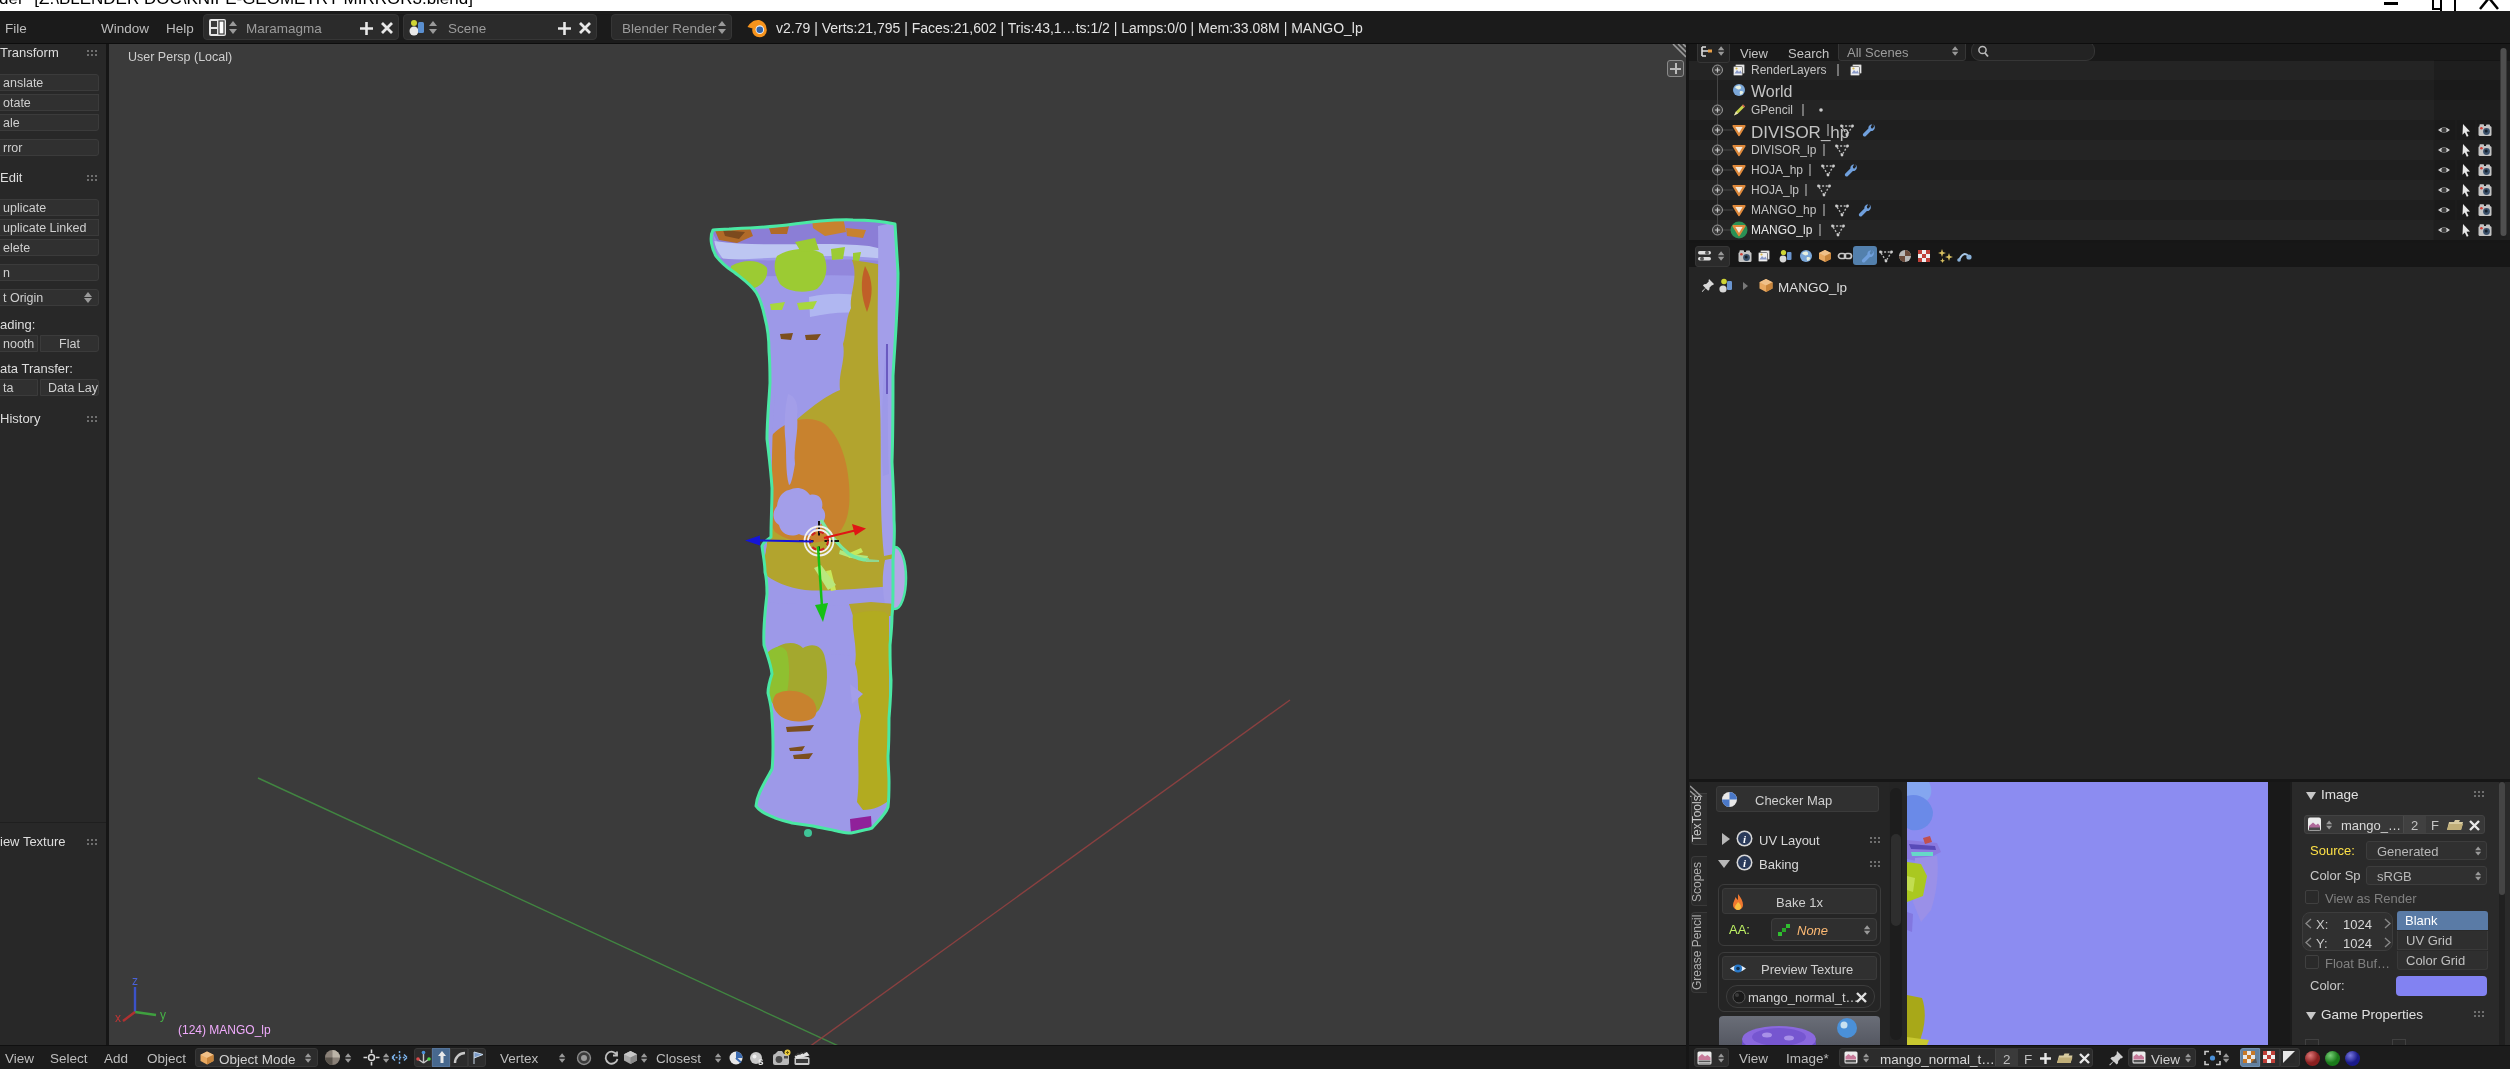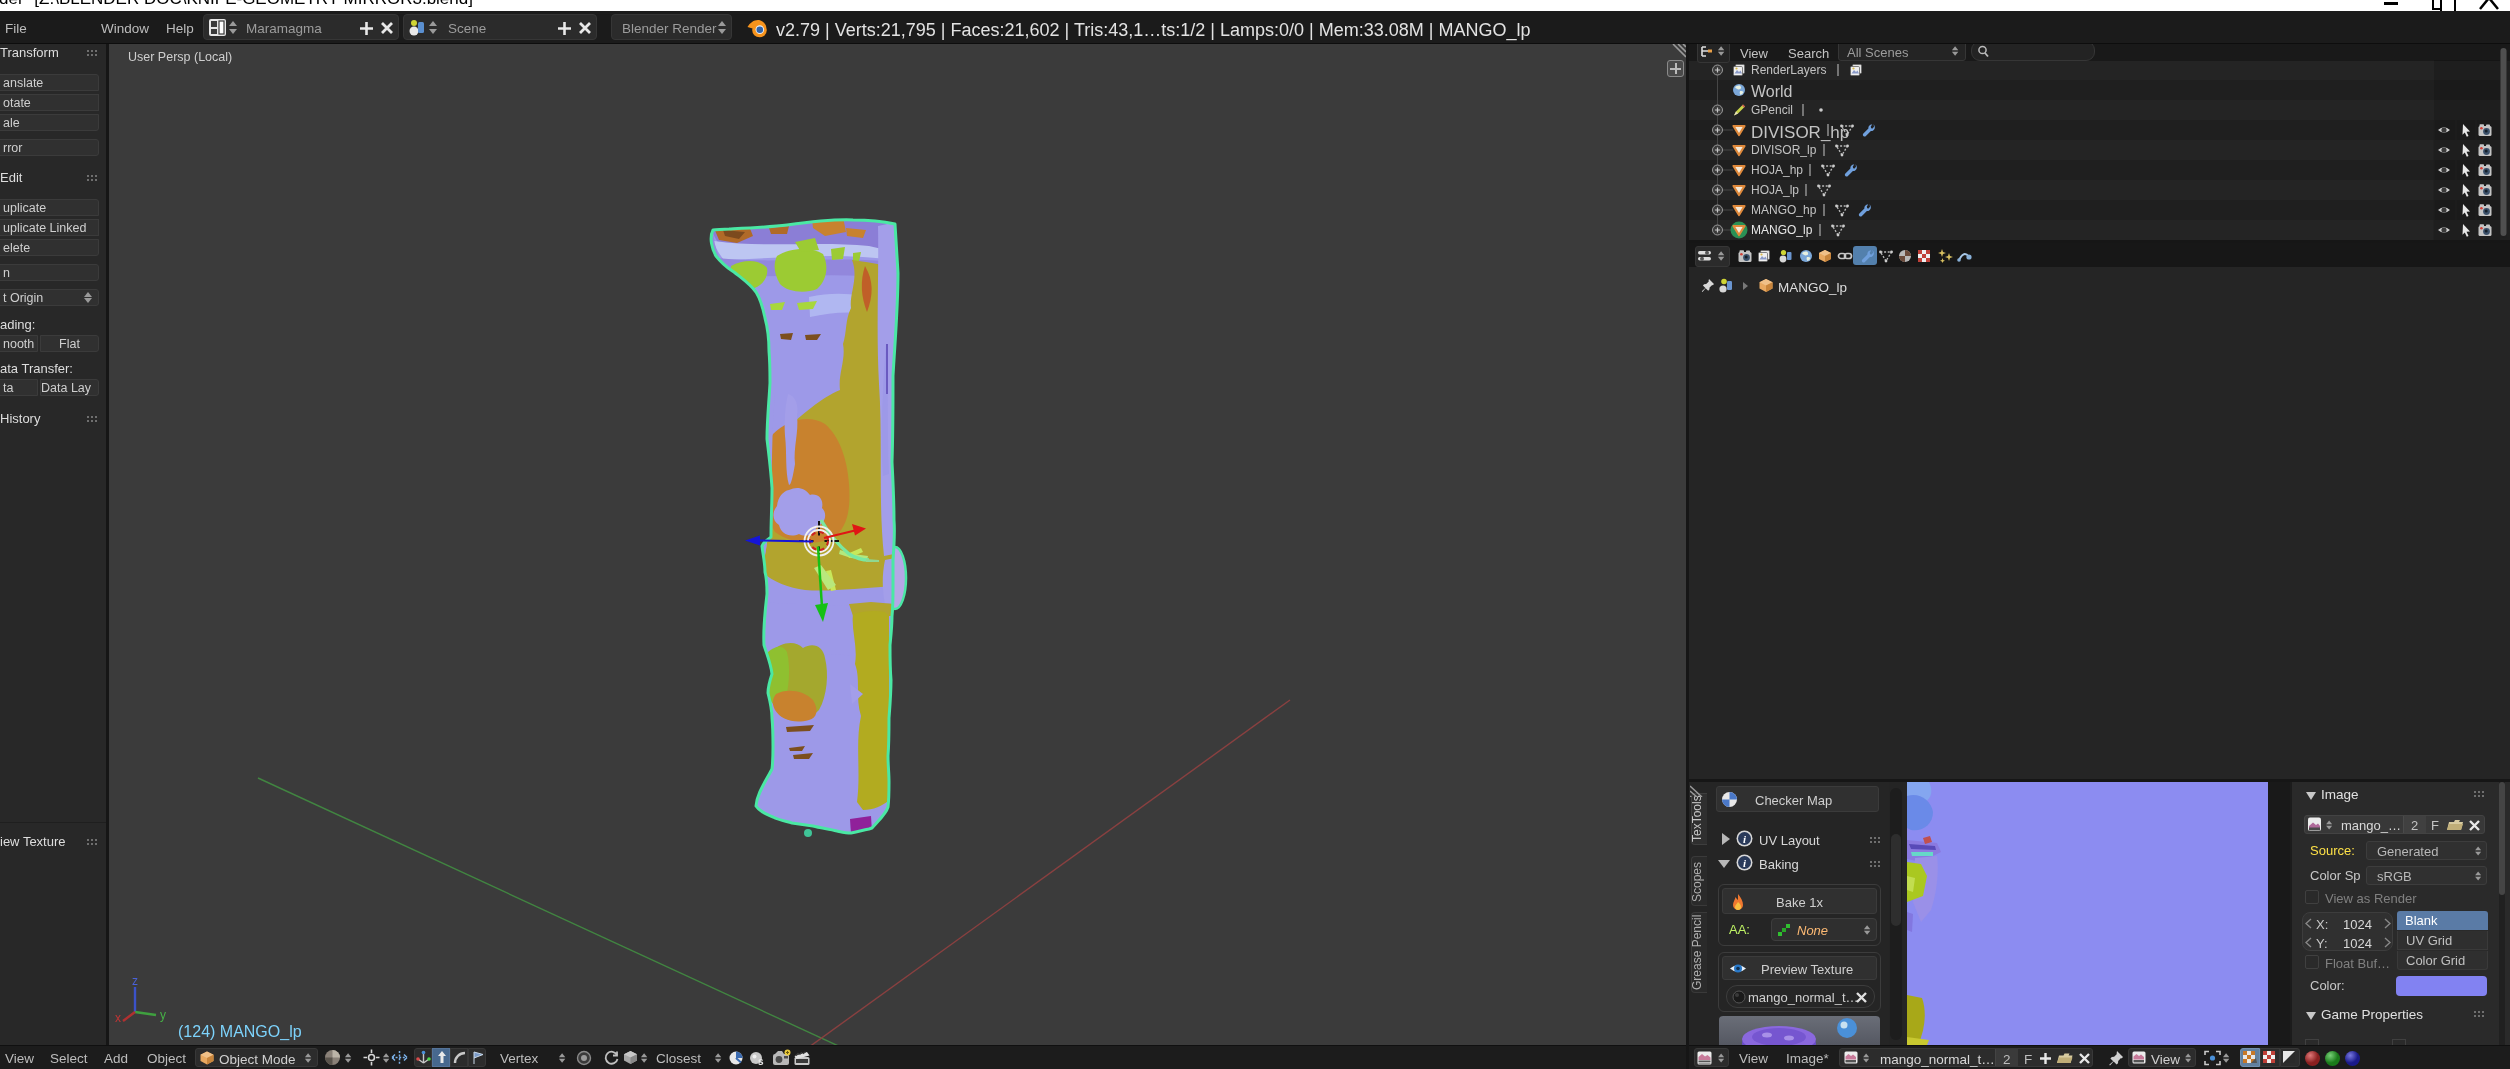--- a/index.html
+++ b/index.html
@@ -71,21 +71,21 @@
       <div class="hdrtxt" style="left:10px;top:7px;color:#9c9c9c;">Blender Render</div>
       <div class="updn" style="left:106px;top:6px;height:13px;"></div>
     </div>
 
     <svg style="position:absolute;left:746px;top:5px;" width="24" height="24" viewBox="0 0 24 24">
       <path d="M1.5 11 C4.5 6 9.5 3 14.5 4.5 C18 5.8 20 8.5 20.2 11 L10 13.5 Z" fill="#f5931d"></path>
       <circle cx="13.5" cy="14" r="7.3" fill="#f5931d"></circle>
       <circle cx="13.8" cy="13.6" r="4.3" fill="#e8eef5"></circle>
       <circle cx="13.8" cy="13.8" r="3.3" fill="#2f62a8"></circle>
     </svg>
-    <div class="hdrtxt" style="left:776px;top:10px;color:#e2e2e2;font-size:18px;">v2.79 | Verts:21,795 | Faces:21,602 | Tris:43,1…ts:1/2 | Lamps:0/0 | Mem:33.08M | MANGO_lp</div>
+    <div class="hdrtxt" style="left:776px;top:10px;color:#e2e2e2;font-size:14px;">v2.79 | Verts:21,795 | Faces:21,602 | Tris:43,1…ts:1/2 | Lamps:0/0 | Mem:33.08M | MANGO_lp</div>
   </div>
 
   <div class="abs" id="toolshelf" style="left:0;top:44px;width:106px;height:1001px;background:#282828;">
     <div class="txt" style="left:0px;top:2px;color:#dedede;">Transform</div>
     <div class="grip" style="left:86px;top:5px;"></div>
     <div class="btn" style="left:-10px;top:30px;width:109px;height:17px;border-radius:3px 3px 0 0;"><span style="margin-left:12px;line-height:16px;">anslate</span></div>
     <div class="btn" style="left:-10px;top:50px;width:109px;height:17px;border-radius:0;"><span style="margin-left:12px;line-height:16px;">otate</span></div>
     <div class="btn" style="left:-10px;top:70px;width:109px;height:17px;border-radius:0 0 3px 3px;"><span style="margin-left:12px;line-height:16px;">ale</span></div>
     <div class="btn" style="left:-10px;top:95px;width:109px;height:17px;"><span style="margin-left:12px;line-height:16px;">rror</span></div>
     <div class="txt" style="left:0px;top:127px;color:#dedede;">Edit</div>
@@ -95,21 +95,21 @@
     <div class="btn" style="left:-10px;top:195px;width:109px;height:17px;border-radius:0 0 3px 3px;"><span style="margin-left:12px;line-height:16px;">elete</span></div>
     <div class="btn" style="left:-10px;top:220px;width:109px;height:17px;"><span style="margin-left:12px;line-height:16px;">n</span></div>
     <div class="btn" style="left:-10px;top:245px;width:109px;height:17px;"><span style="margin-left:12px;line-height:16px;">t Origin</span>
       <div class="updn" style="left:93px;top:2px;height:11px;"></div>
     </div>
     <div class="txt" style="left:0px;top:274px;color:#dedede;">ading:</div>
     <div class="btn" style="left:-10px;top:291px;width:48px;height:17px;border-radius:3px 0 0 3px;"><span style="margin-left:12px;line-height:16px;">nooth</span></div>
     <div class="btn" style="left:40px;top:291px;width:59px;height:17px;border-radius:0 3px 3px 0;text-align:center;"><span style="line-height:16px;">Flat</span></div>
     <div class="txt" style="left:0px;top:318px;color:#dedede;">ata Transfer:</div>
     <div class="btn" style="left:-10px;top:335px;width:48px;height:17px;border-radius:3px 0 0 3px;"><span style="margin-left:12px;line-height:16px;">ta</span></div>
-    <div class="btn" style="left:40px;top:335px;width:59px;height:17px;border-radius:0 3px 3px 0;text-align:left;"><span style="line-height:16px;">Data Lay</span></div>
+    <div class="btn" style="left:40px;top:335px;width:59px;height:17px;border-radius:0 3px 3px 0;text-align:right;"><span style="line-height:16px;">Data Lay</span></div>
     <div class="txt" style="left:0px;top:368px;color:#dedede;">History</div>
     <div class="grip" style="left:86px;top:371px;"></div>
     <div class="abs" style="left:0;top:778px;width:106px;height:1px;background:#1f1f1f;"></div>
     <div class="txt" style="left:0px;top:791px;color:#dedede;">iew Texture</div>
     <div class="grip" style="left:86px;top:794px;"></div>
   </div>
   <div class="abs" style="left:106px;top:44px;width:3px;height:1001px;background:#161616;"></div>
 
   <div class="abs" id="viewport" style="left:109px;top:44px;width:1577px;height:1001px;background:#3b3b3b;overflow:hidden;">
     <svg width="1577" height="1001" style="position:absolute;left:0;top:0;">
@@ -237,21 +237,21 @@
       <g>
         <line x1="26" y1="968" x2="26" y2="943" stroke="#3b52c8" stroke-width="2.4"></line>
         <text x="23" y="941" fill="#4a62d8" font-size="12" font-family="Liberation Sans">z</text>
         <line x1="26" y1="968" x2="47" y2="971" stroke="#3fa03f" stroke-width="2.4"></line>
         <text x="51" y="975" fill="#46b046" font-size="12" font-family="Liberation Sans">y</text>
         <line x1="26" y1="968" x2="14" y2="977" stroke="#b03030" stroke-width="2.4"></line>
         <text x="6" y="978" fill="#c03535" font-size="12" font-family="Liberation Sans">x</text>
       </g>
     </svg>
     <div class="txt" style="left:19px;top:7px;color:#cfcfcf;font-size:12.5px;">User Persp (Local)</div>
-    <div class="txt" style="left:69px;top:980px;color:#7dd3fc;font-size:16px;">(124) MANGO_lp</div>
+    <div class="txt" style="left:69px;top:980px;color:#f0abfc;font-size:12px;">(124) MANGO_lp</div>
 
     <div class="abs" style="left:1558px;top:16px;width:15px;height:15px;border:1px solid #8a8a8a;border-radius:3px;background:#4a4a4a;">
       <div style="position:absolute;left:6.5px;top:2px;width:2px;height:11px;background:#bbb;"></div>
       <div style="position:absolute;left:2px;top:6.5px;width:11px;height:2px;background:#bbb;"></div>
     </div>
 
     <svg style="position:absolute;left:1560px;top:0;" width="17" height="14">
         <path d="M4 0 L17 13 M9 0 L17 8 M14 0 L17 3" stroke="#9a9a9a" stroke-width="1.6"></path>
       </svg>
   </div>

